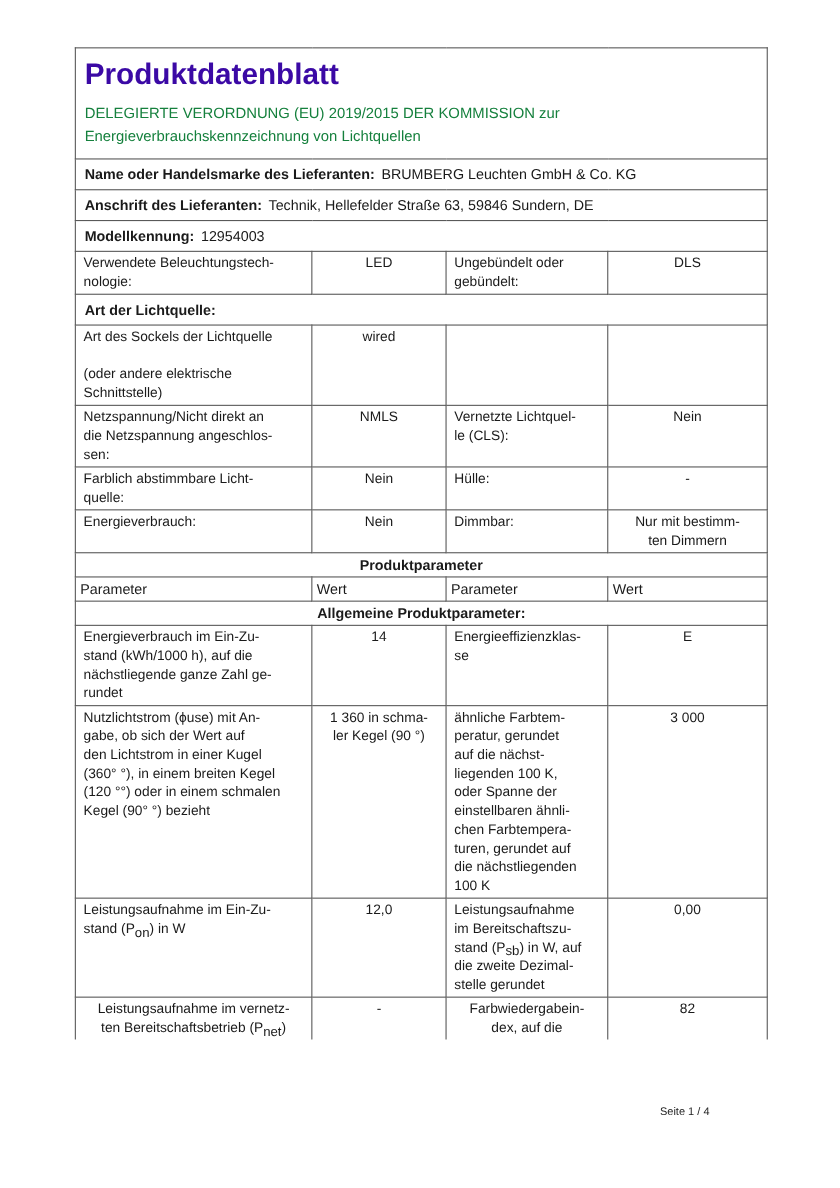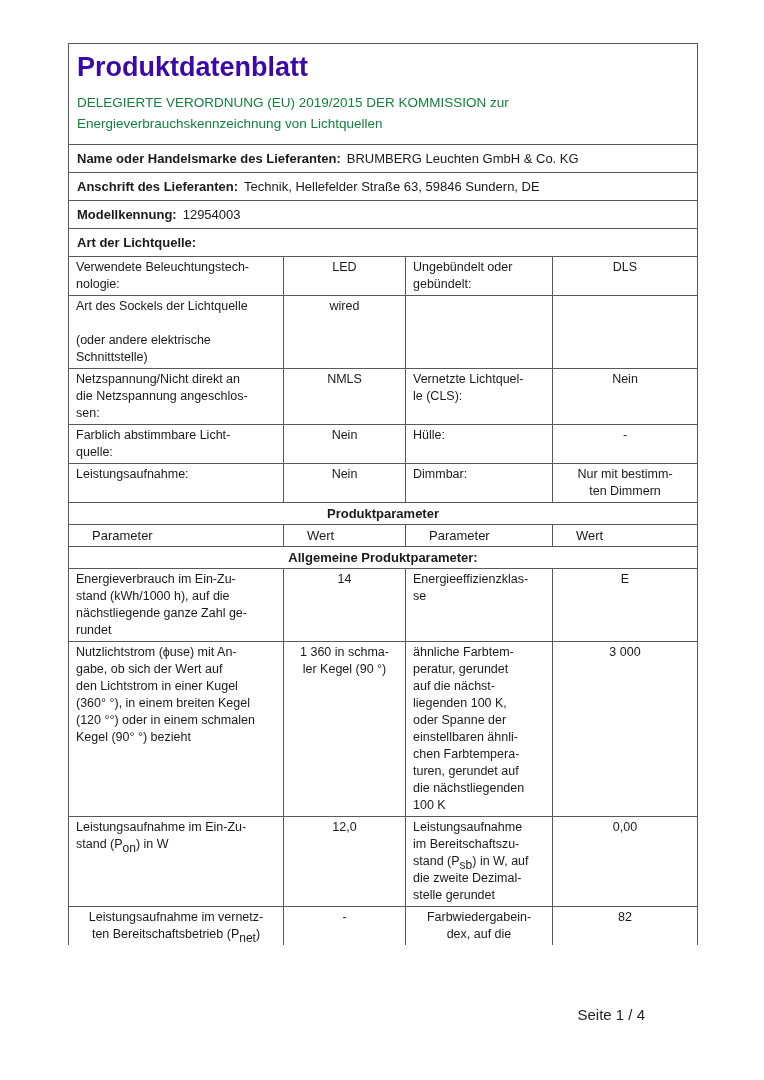--- a/index.html
+++ b/index.html
@@ -30,29 +30,29 @@
     font-weight: bold; color: var(--title);
     font-family: "Liberation Sans", sans-serif;
   }
   .subtitle { margin-top: 9px; font-size: 13.5px; line-height: 21px; white-space: pre-line; color: #15803d; }
 
   .kv { font-size: 13px; padding: 5px 8px; }
   .kv b { font-weight: bold; }
   .kv-val { margin-left: 6px; }
 
   .section-cell { text-align: center; font-weight: bold; font-size: 13px; padding: 2px 4px; }
-  .colhead { font-size: 13px; padding: 2px 23px; }
+  .colhead { font-size: 13px; padding: 2px 4px; }
 
   sub { font-size: 12px; line-height: 0; }
 
   tr.cut td { border-bottom: none; text-align: center; }
 
   .footer {
     position: absolute; top: 1006px; right: 67px;
-    font-size: 15px; color: #222;
+    font-size: 10px; color: #222;
   }
 </style>
 </head>
 <body>
 
 <div class="page">
   <table class="doc">
     <colgroup>
       <col style="width:215px">
         <col style="width:122px">
@@ -81,32 +81,32 @@
       </td>
     </tr>
 
     <tr>
       <td colspan="4" class="kv">
         <b>Modellkennung:</b><span class="kv-val">12954003</span>
       </td>
     </tr>
 
     <tr>
-      <td colspan="4" class="kv">
-        <b>Art der Lichtquelle:</b>
-      </td>
-    </tr>
-
-    <tr>
       <td class="pre">Verwendete Beleuchtungstech-
 nologie:</td>
       <td class="pre val">LED</td>
       <td class="pre">Ungebündelt oder
 gebündelt:</td>
       <td class="pre val">DLS</td>
+    </tr>
+
+    <tr>
+      <td colspan="4" class="kv">
+        <b>Art der Lichtquelle:</b>
+      </td>
     </tr>
     <tr>
       <td class="pre">Art des Sockels der Lichtquelle
 
 (oder andere elektrische
 Schnittstelle)</td>
       <td class="pre val">wired</td>
       <td class="pre"></td>
       <td class="pre val"></td>
     </tr>
@@ -120,21 +120,21 @@
       <td class="pre val">Nein</td>
     </tr>
     <tr>
       <td class="pre">Farblich abstimmbare Licht-
 quelle:</td>
       <td class="pre val">Nein</td>
       <td class="pre">Hülle:</td>
       <td class="pre val">-</td>
     </tr>
     <tr>
-      <td class="pre">Leistungsaufnahme:</td>
+      <td class="pre">Energieverbrauch:</td>
       <td class="pre val">Nein</td>
       <td class="pre">Dimmbar:</td>
       <td class="pre val">Nur mit bestimm-
 ten Dimmern</td>
     </tr>
 
     <tr>
       <td colspan="4" class="section-cell">Produktparameter</td>
     </tr>
 

